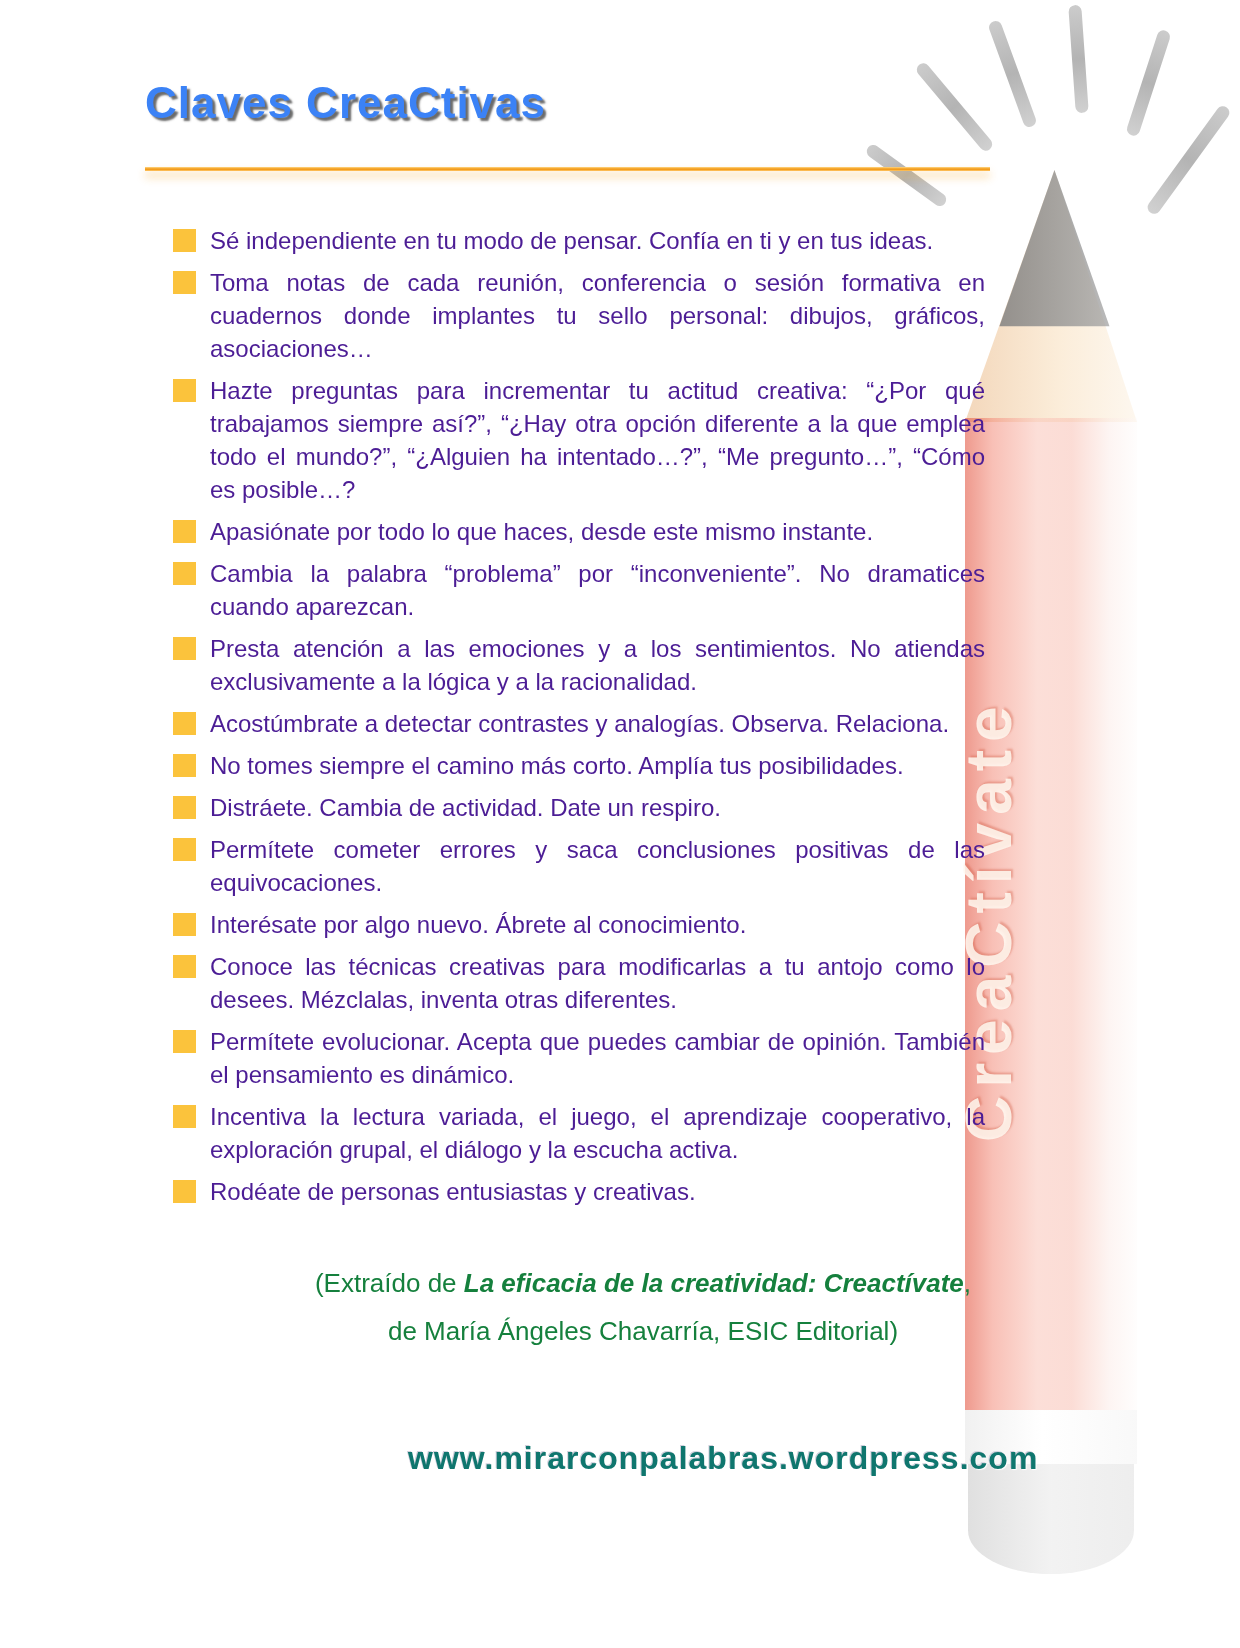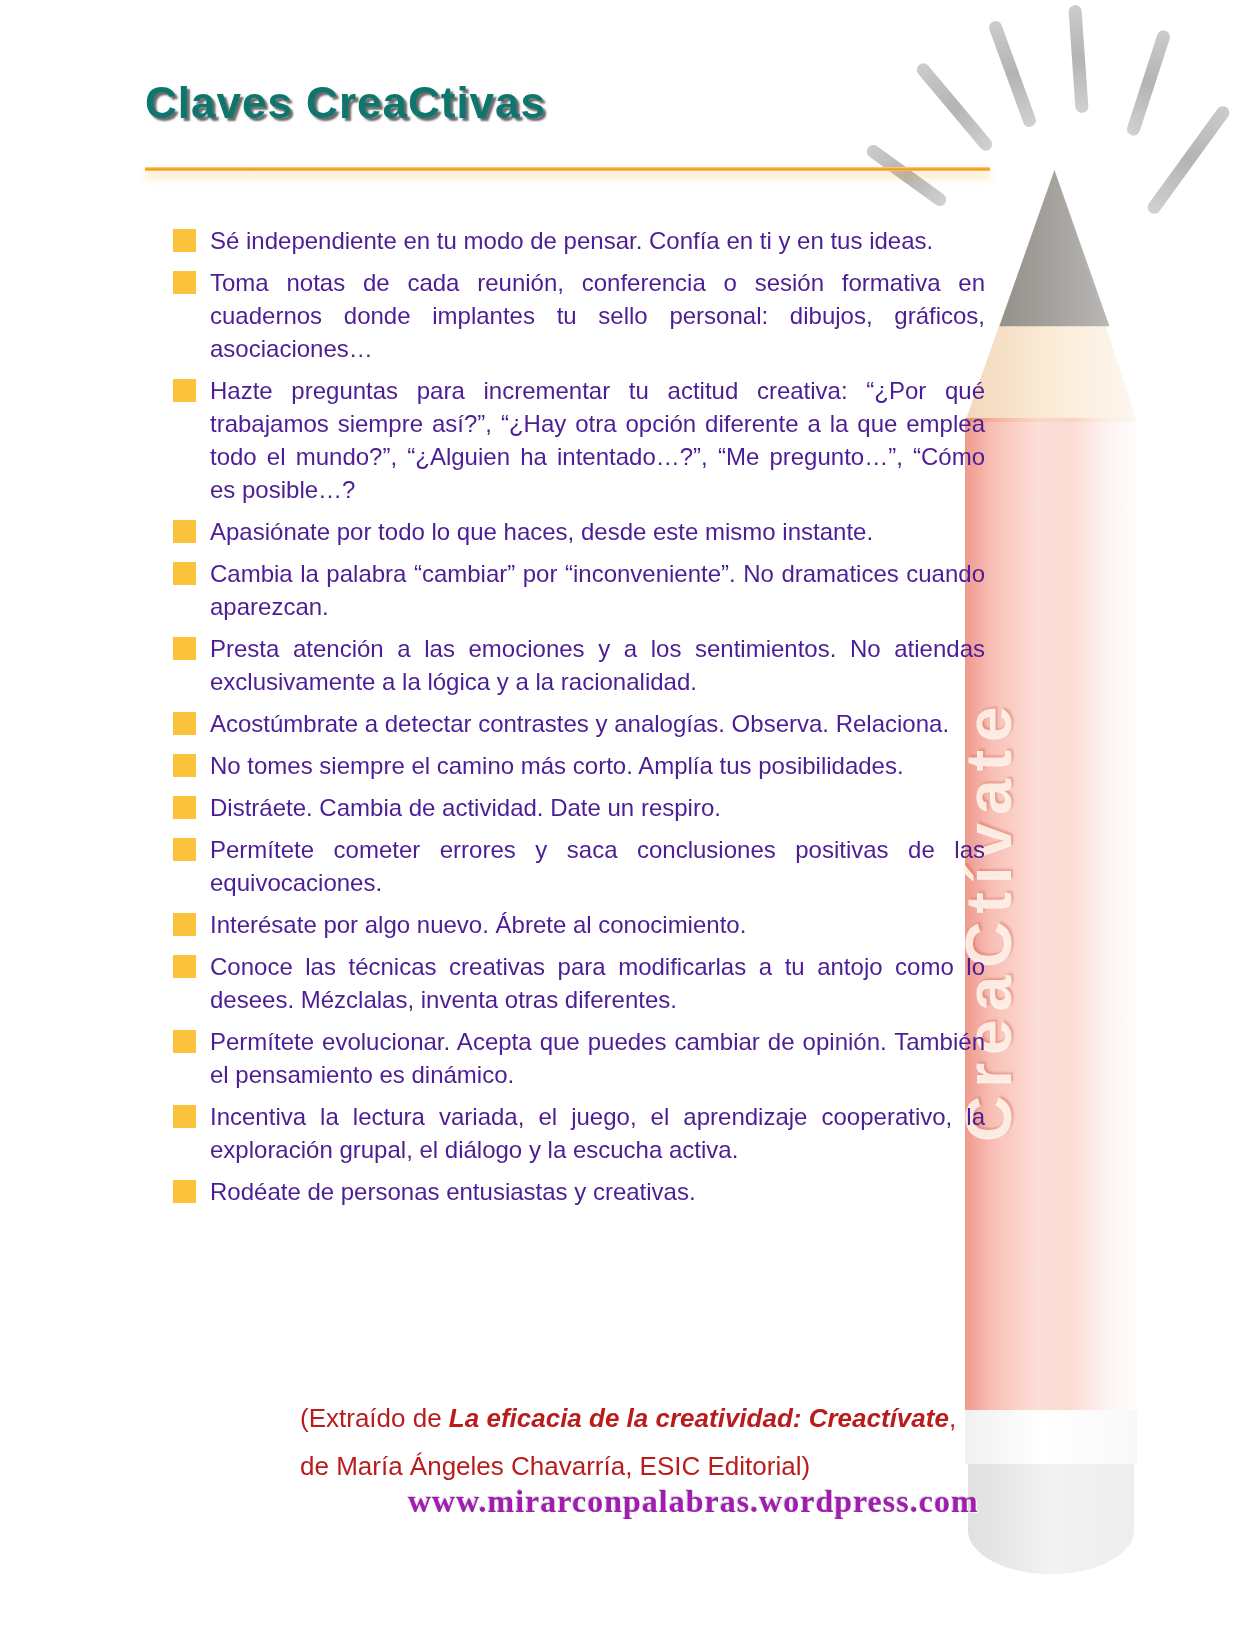--- a/index.html
+++ b/index.html
@@ -27,35 +27,35 @@
   .pencil-eraser{position:absolute;left:968px;top:1464px;width:166px;height:110px;
        border-radius:0 0 55% 55%/0 0 48px 48px;
        background:linear-gradient(90deg,rgba(216,216,216,.8),rgba(240,240,240,.85) 50%,rgba(226,226,226,.6));}
   .pencil-label{position:absolute;left:952px;top:430px;height:980px;
        writing-mode:vertical-rl;transform:rotate(180deg);text-align:center;
        font-size:64px;font-weight:700;letter-spacing:8px;
        color:rgba(255,249,241,.85);text-shadow:2px 2px 2px rgba(205,80,55,.35);}
   
   .content{position:absolute;inset:0;z-index:1;}
   .page-title{position:absolute;left:145px;top:78px;
-       font-size:44px;font-weight:700;letter-spacing:1px;color:#0f766e;
+       font-size:44px;font-weight:700;letter-spacing:1px;color:#3b82f6;
        text-shadow:3px 3px 2px rgba(70,70,70,.8);}
   .title-underline{position:absolute;left:145px;top:167px;width:845px;height:4px;
        background:linear-gradient(180deg,#FFD884 0%,#F1930C 55%,#FFC86A 100%);
        box-shadow:0 6px 9px rgba(244,164,36,.45);}
   .tips-list{position:absolute;left:173px;top:224px;width:812px;margin:0;padding:0;list-style:none;}
   .tips-list li{display:flex;gap:14px;margin:0 0 9px 0;}
   .bullet{flex:none;width:23px;height:23px;margin-top:5px;background:#FBC33C;}
   .tip-text{flex:1;font-size:24px;line-height:33px;color:#4c1d95;text-align:justify;}
-  .citation{position:absolute;left:300px;top:1394px;width:686px;text-align:left;
-       font-size:26px;line-height:48px;color:#b91c1c;}
+  .citation{position:absolute;left:300px;top:1259px;width:686px;text-align:center;
+       font-size:26px;line-height:48px;color:#15803d;}
   .book-title{font-weight:700;font-style:italic;}
-  .watermark{position:absolute;left:408px;top:1483px;
+  .watermark{position:absolute;left:408px;top:1440px;
        font-size:32px;letter-spacing:1px;font-weight:700;
-       color:#a21caf;text-shadow:-1px -1px 0 #CFCFDB,1px 1px 1px #ffffff;font-family:Liberation Serif, serif;}
+       color:#0f766e;text-shadow:-1px -1px 0 #CFCFDB,1px 1px 1px #ffffff;}
 </style>
 </head>
 <body>
 
 <div class="pencil-wrap">
   <div class="ray" style="left:900px;top:128px;height:95px;transform:rotate(-54deg);"></div>
   <div class="ray" style="left:948px;top:52px;height:110px;transform:rotate(-40deg);"></div>
   <div class="ray" style="left:1006px;top:18px;height:112px;transform:rotate(-20deg);"></div>
   <div class="ray" style="left:1072px;top:5px;height:108px;transform:rotate(-4deg);"></div>
   <div class="ray" style="left:1142px;top:28px;height:110px;transform:rotate(18deg);"></div>
@@ -86,21 +86,21 @@
     <li>
       <span class="bullet"></span>
       <span class="tip-text">Hazte preguntas para incrementar tu actitud creativa: “¿Por qué trabajamos siempre así?”, “¿Hay otra opción diferente a la que emplea todo el mundo?”, “¿Alguien ha intentado…?”, “Me pregunto…”, “Cómo es posible…?</span>
     </li>
     <li>
       <span class="bullet"></span>
       <span class="tip-text">Apasiónate por todo lo que haces, desde este mismo instante.</span>
     </li>
     <li>
       <span class="bullet"></span>
-      <span class="tip-text">Cambia la palabra “cambiar” por “inconveniente”. No dramatices cuando aparezcan.</span>
+      <span class="tip-text">Cambia la palabra “problema” por “inconveniente”. No dramatices cuando aparezcan.</span>
     </li>
     <li>
       <span class="bullet"></span>
       <span class="tip-text">Presta atención a las emociones y a los sentimientos. No atiendas exclusivamente a la lógica y a la racionalidad.</span>
     </li>
     <li>
       <span class="bullet"></span>
       <span class="tip-text">Acostúmbrate a detectar contrastes y analogías. Observa. Relaciona.</span>
     </li>
     <li>

